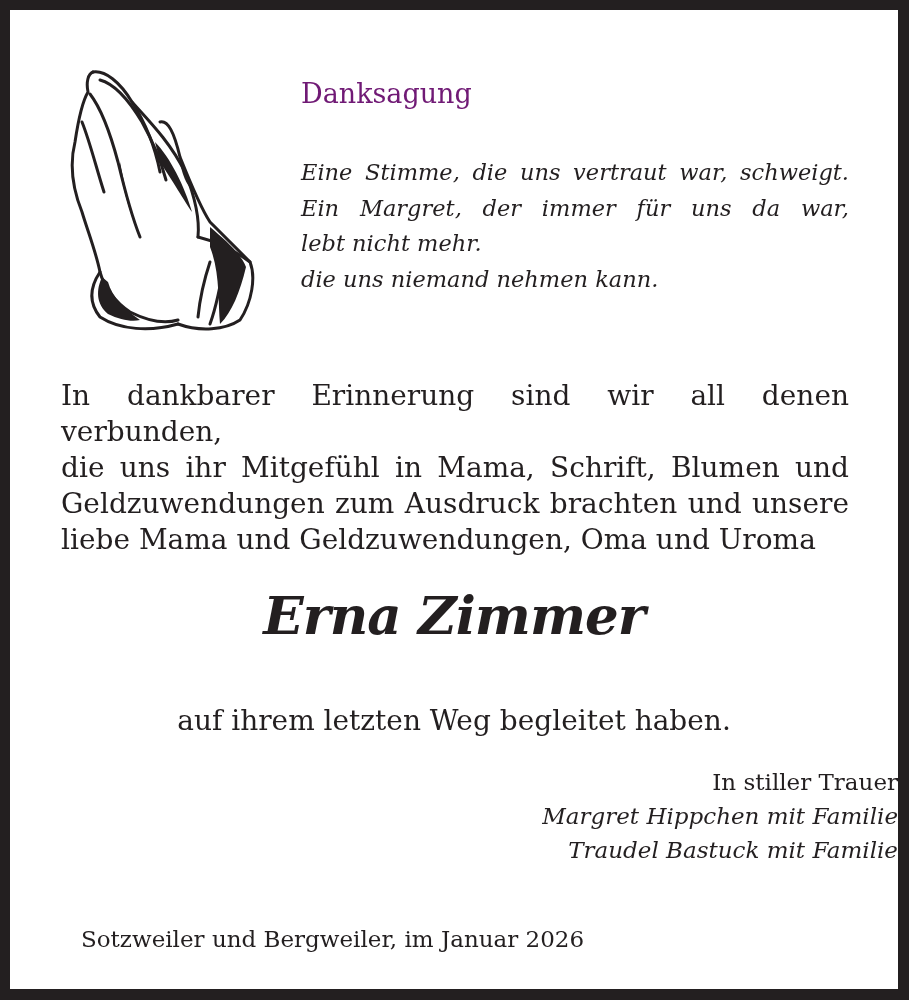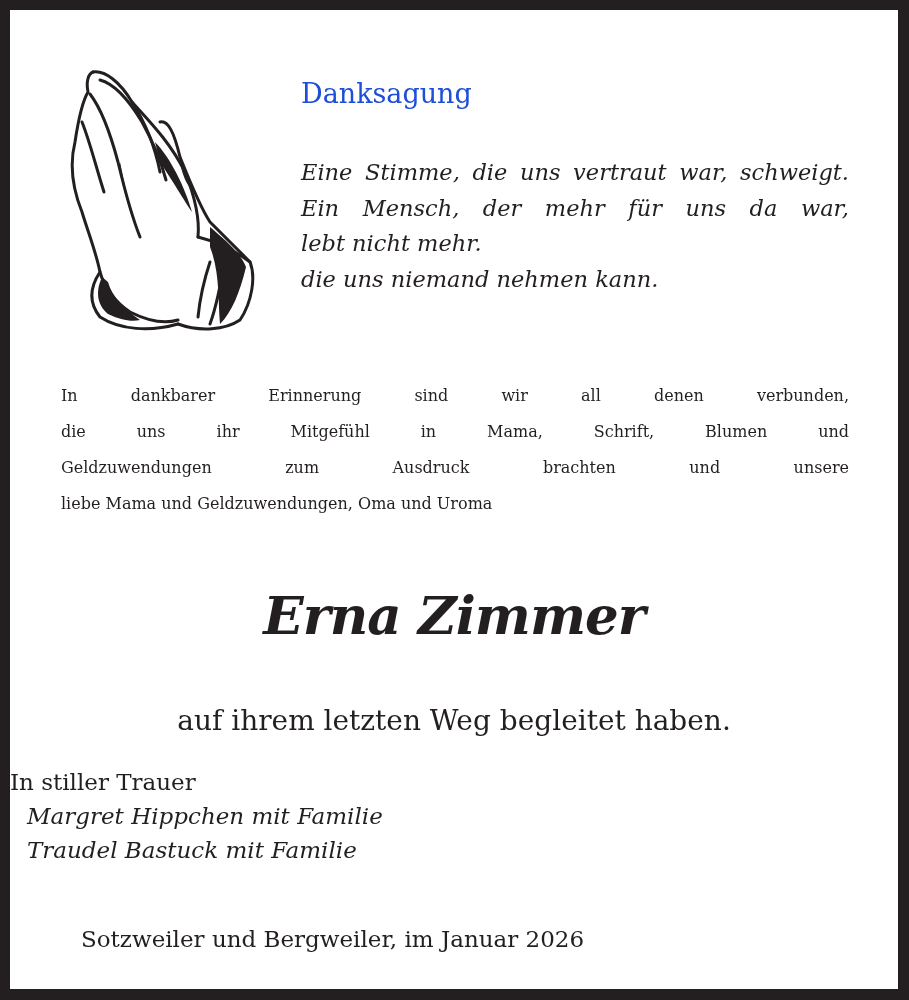--- a/index.html
+++ b/index.html
@@ -14,52 +14,52 @@
       width: 888px; height: 979px;
       background: #ffffff;
     }
     .hands {
       position: absolute; left: 50px; top: 52px;
       width: 200px; height: 272px;
     }
     .title {
       position: absolute; left: 291px; top: 66px;
       font-size: 27px; line-height: 36px;
-      color: #1d4ed8;
+      color: #701a75;
     }
     .poem {
       position: absolute; left: 291px; top: 145px;
       width: 548px;
       font-style: italic; font-size: 22.5px; line-height: 35.5px;
       text-align: justify;
     }
     .poem .line { display: block; }
     .poem .just { text-align: justify; text-align-last: justify; }
     .intro {
       position: absolute; left: 51px; top: 368px;
       width: 788px;
-      font-size: 16px; line-height: 36px;
+      font-size: 28px; line-height: 36px;
     }
     .intro .line { display: block; white-space: nowrap; }
     .intro .just { text-align-last: justify; text-align: justify; white-space: normal; }
     .name {
       position: absolute; left: 0; top: 565px; width: 888px;
       text-align: center;
       font-family: "DejaVu Serif", serif;
       font-weight: bold; font-style: italic;
       font-size: 53px; line-height: 80px;
       letter-spacing: -1px;
     }
     .after {
       position: absolute; left: 0; top: 694px; width: 888px;
       text-align: center; font-size: 28px; line-height: 34px;
     }
     .mourners {
       position: absolute; left: 0; top: 755px; width: 888px;
-      text-align: left; font-size: 23px; line-height: 34px;
+      text-align: right; font-size: 23px; line-height: 34px;
     }
     .mourners .it { font-style: italic; display: block; padding-left: 17px; }
     .mourners .lead { display: block; }
     .footer {
       position: absolute; left: 51px; top: 912px;
       font-size: 23px; line-height: 34px; margin-left: 20px;
     }
   </style>
 </head>
 <body>
@@ -90,21 +90,21 @@
       <path d="M42 215 C36 228 36 242 48 252 C60 258 72 260 80 258 C65 248 52 235 48 220 Z"></path>
       <path d="M60 100 C64 120 68 140 74 160 C70 150 64 130 60 110 Z"></path>
       <path d="M120 100 C126 108 130 118 132 128 C126 122 122 112 120 100 Z"></path>
     </g>
   </svg>
 
   <div class="title">Danksagung</div>
 
   <div class="poem">
     <span class="line just">Eine Stimme, die uns vertraut war, schweigt.</span>
-    <span class="line just">Ein Mensch, der mehr für uns da war,</span>
+    <span class="line just">Ein Margret, der immer für uns da war,</span>
     <span class="line">lebt nicht mehr.</span>
     <span class="line">die uns niemand nehmen kann.</span>
   </div>
 
   <div class="intro">
     <span class="line just">In dankbarer Erinnerung sind wir all denen verbunden,</span>
     <span class="line just">die uns ihr Mitgefühl in Mama, Schrift, Blumen und</span>
     <span class="line just">Geldzuwendungen zum Ausdruck brachten und unsere</span>
     <span class="line">liebe Mama und Geldzuwendungen, Oma und Uroma</span>
   </div>

